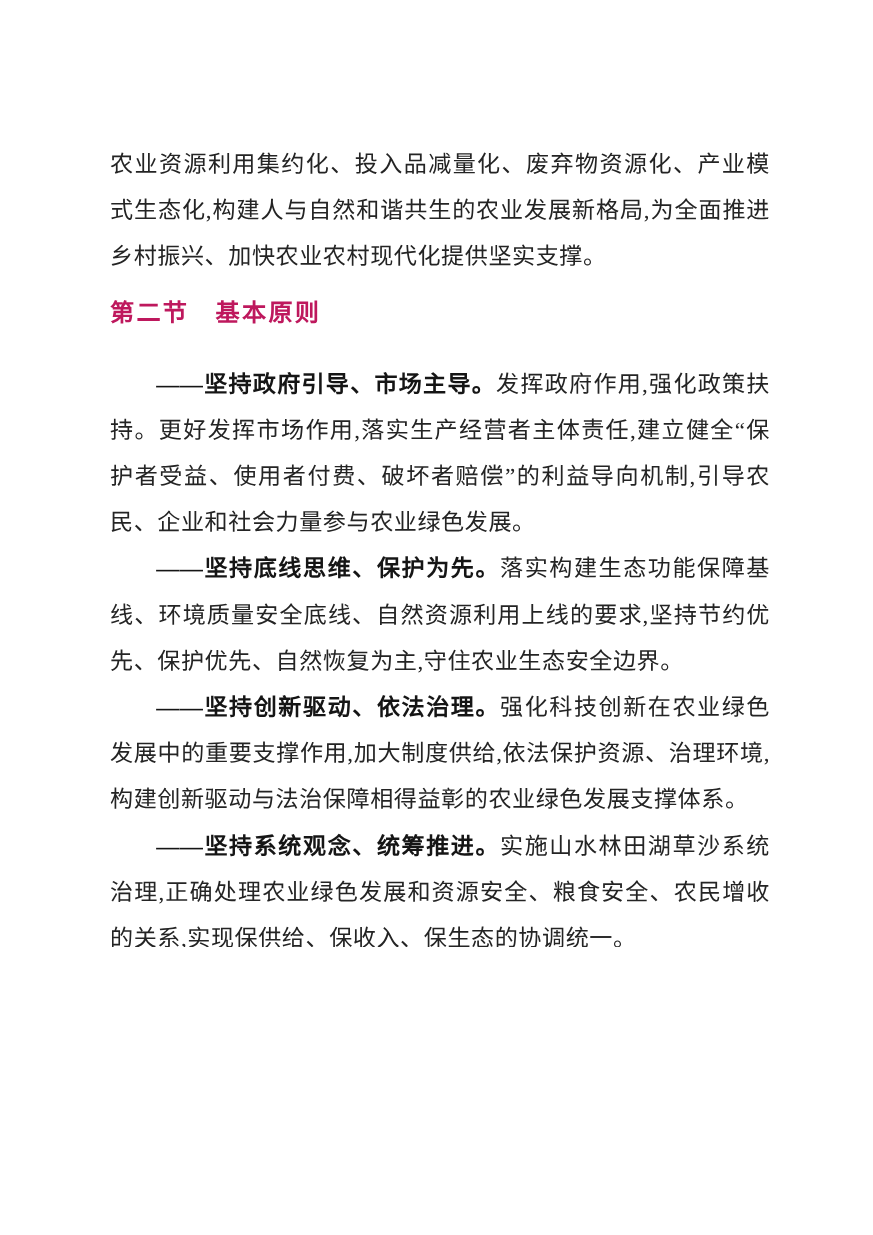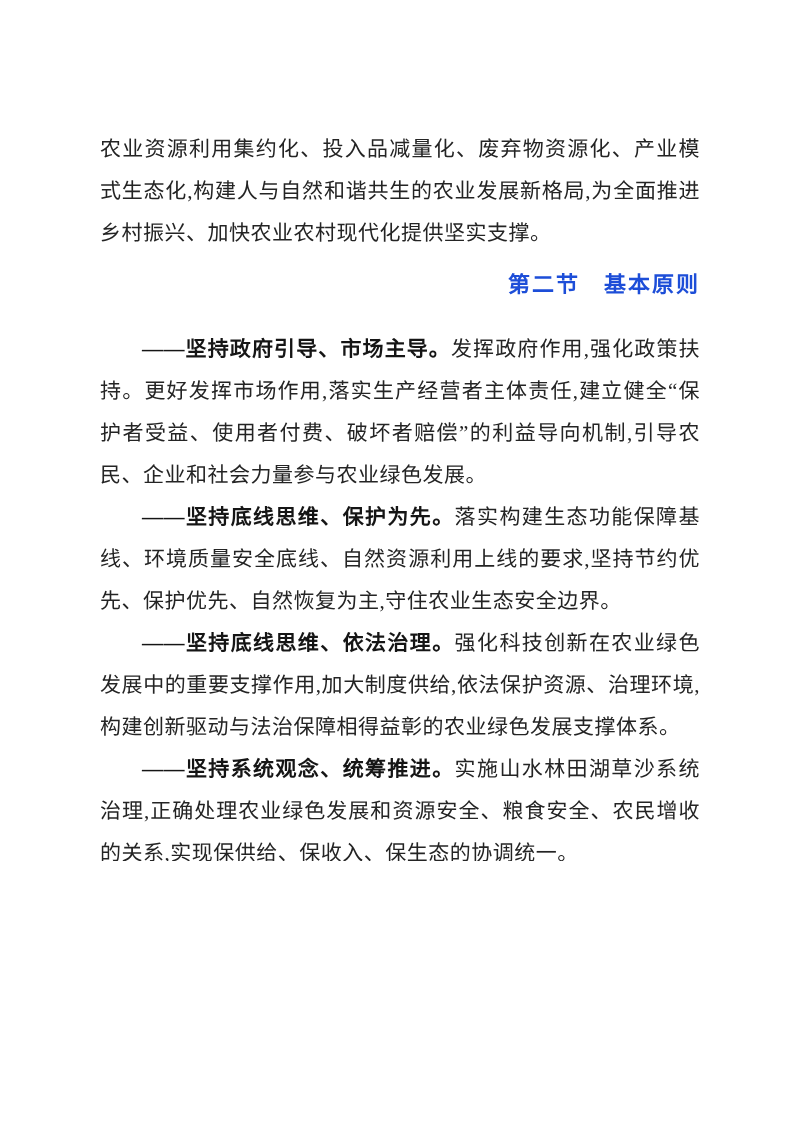--- a/index.html
+++ b/index.html
@@ -37,23 +37,23 @@
   }
   .para .lead {
     font-weight: 700;
     color: #151515;
   }
   .section-heading {
     margin: 10px 0 22px 0;
     font-size: 22px;
     line-height: 42px;
     font-weight: 700;
-    text-align: right;
+    text-align: left;
     letter-spacing: 2px;
-    color: #1d4ed8;
+    color: #be185d;
   }
   .footer {
     position: absolute;
     left: 88px;
     top: 1002px;
     font-size: 19px;
     letter-spacing: 3px;
     color: #1d1d1d;
     font-family: "Liberation Serif", "DejaVu Serif", serif;
   }
@@ -65,21 +65,21 @@
   <div class="content">
 
     <p class="para">农业资源利用集约化、投入品减量化、废弃物资源化、产业模式生态化,构建人与自然和谐共生的农业发展新格局,为全面推进乡村振兴、加快农业农村现代化提供坚实支撑。</p>
 
     <h2 class="section-heading">第二节　基本原则</h2>
 
     <p class="para indent"><span class="lead">——坚持政府引导、市场主导。</span><span>发挥政府作用,强化政策扶持。更好发挥市场作用,落实生产经营者主体责任,建立健全“保护者受益、使用者付费、破坏者赔偿”的利益导向机制,引导农民、企业和社会力量参与农业绿色发展。</span></p>
 
     <p class="para indent"><span class="lead">——坚持底线思维、保护为先。</span><span>落实构建生态功能保障基线、环境质量安全底线、自然资源利用上线的要求,坚持节约优先、保护优先、自然恢复为主,守住农业生态安全边界。</span></p>
 
-    <p class="para indent"><span class="lead">——坚持底线思维、依法治理。</span><span>强化科技创新在农业绿色发展中的重要支撑作用,加大制度供给,依法保护资源、治理环境,构建创新驱动与法治保障相得益彰的农业绿色发展支撑体系。</span></p>
+    <p class="para indent"><span class="lead">——坚持创新驱动、依法治理。</span><span>强化科技创新在农业绿色发展中的重要支撑作用,加大制度供给,依法保护资源、治理环境,构建创新驱动与法治保障相得益彰的农业绿色发展支撑体系。</span></p>
 
     <p class="para indent"><span class="lead">——坚持系统观念、统筹推进。</span><span>实施山水林田湖草沙系统治理,正确处理农业绿色发展和资源安全、粮食安全、农民增收的关系,实现保供给、保收入、保生态的协调统一。</span></p>
 
     <h2 class="section-heading">第三节　使用者付费</h2>
 
 
   </div>
 
   <div class="footer">— 12 —</div>
 </div>

